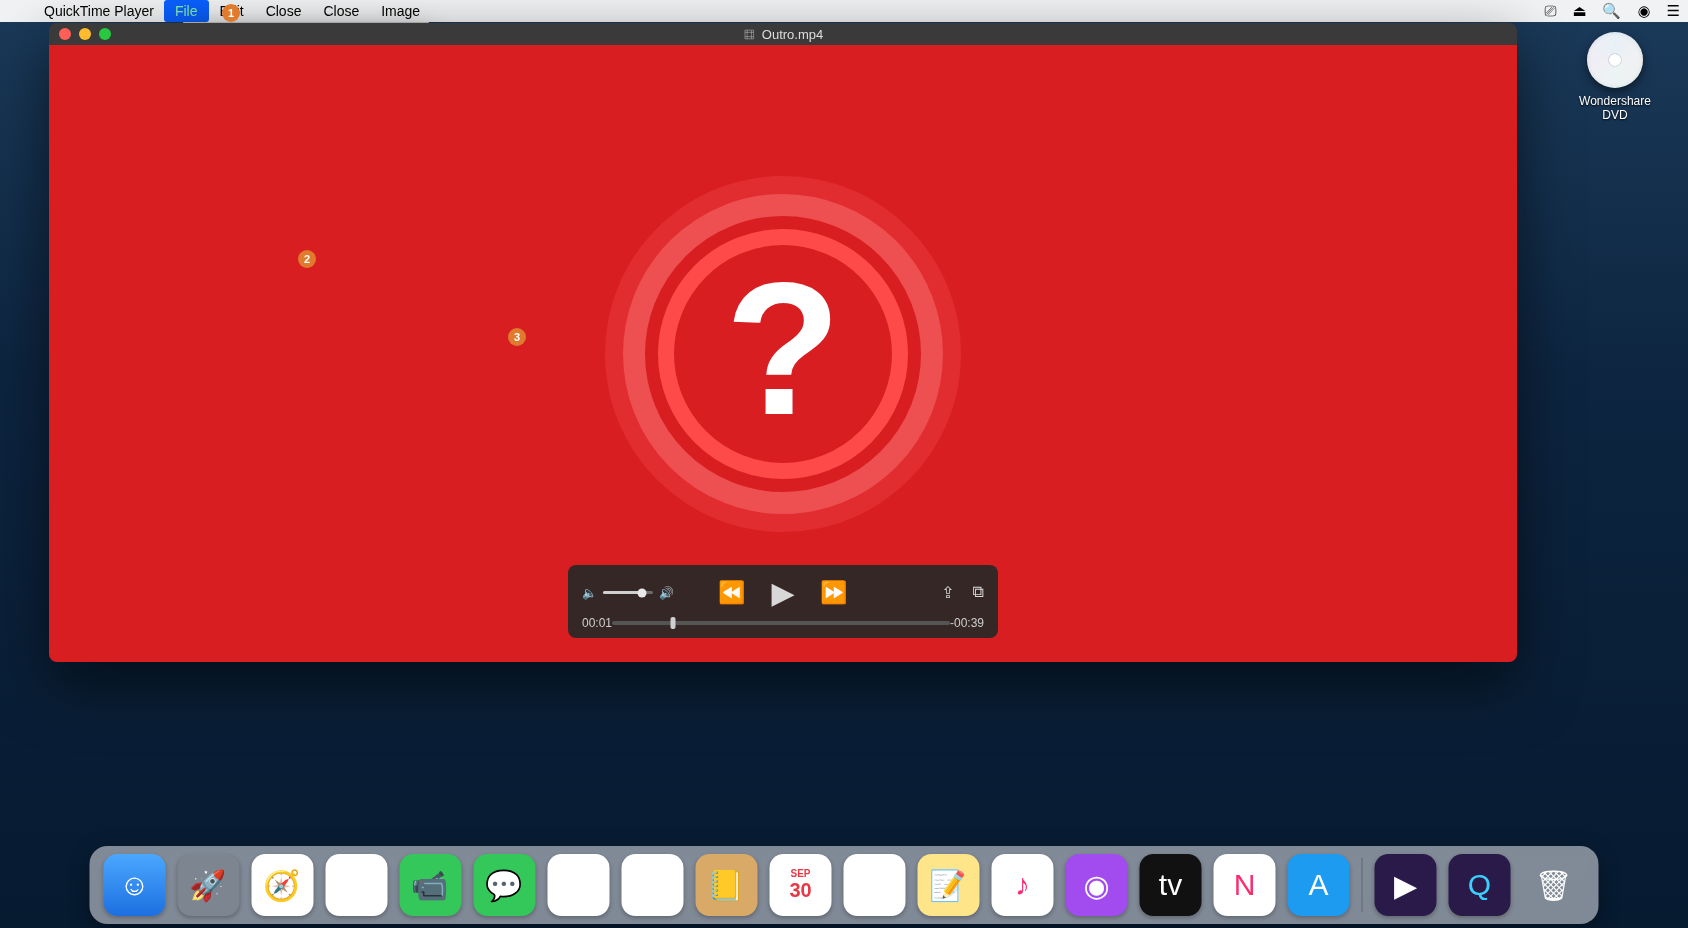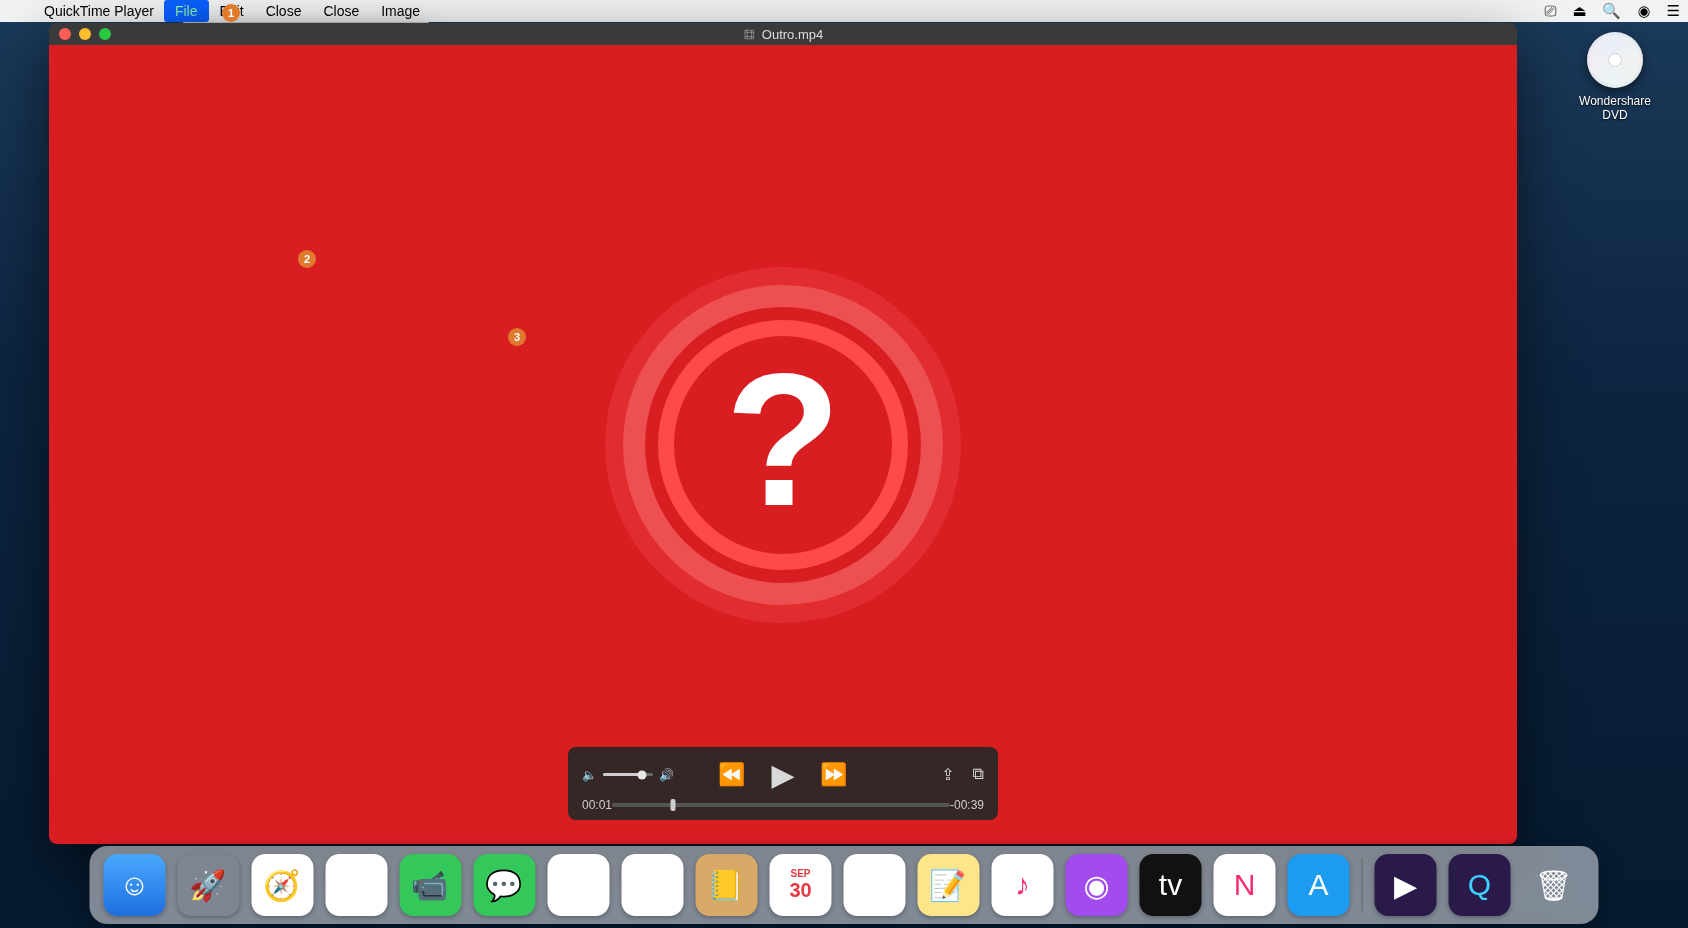--- a/index.html
+++ b/index.html
@@ -27,21 +27,21 @@
 
 .submenu { position:absolute; top:274px; left:427px; width:120px; background:#fff; border:1px solid #c6c6c6; border-radius:6px; box-shadow:0 10px 24px rgba(0,0,0,.3); padding:4px 0; font-size:14px; }
 .submenu .srow { padding:2px 16px; line-height:18px; cursor:default; }
 .submenu .srow.dis { color:#b7b7b7; }
 .submenu .srow.ring { border:2px solid #d9262a; border-radius:10px; margin:0 3px; padding:0 13px; }
 
 
 .badge { position:absolute; width:18px; height:18px; border-radius:50%; background:#e07a2d; color:#fff; font-size:11px; font-weight:700; display:flex; align-items:center; justify-content:center; z-index:50; }
 
 
-.win { position:absolute; top:23px; left:49px; width:1468px; height:821px; border-radius:8px; overflow:hidden; box-shadow:0 22px 60px rgba(0,0,0,.55); }
+.win { position:absolute; top:23px; left:49px; width:1468px; height:639px; border-radius:8px; overflow:hidden; box-shadow:0 22px 60px rgba(0,0,0,.55); }
 .titlebar { height:22px; background:#3a3a3a; display:flex; align-items:center; position:relative; }
 .tl-lights { display:flex; gap:8px; padding-left:10px; }
 .tl-lights i { width:12px; height:12px; border-radius:50%; display:block; }
 .tl-lights i:nth-child(1){background:#ff5f57;} .tl-lights i:nth-child(2){background:#febc2e;} .tl-lights i:nth-child(3){background:#28c840;}
 .titlebar .title { position:absolute; left:50%; transform:translateX(-50%); color:#ddd; font-size:13px; display:flex; align-items:center; gap:6px; }
 .titlebar .title svg { width:13px; height:13px; }
 
 .video { position:relative; width:100%; height:calc(100% - 22px); background:#d91e22; display:flex; align-items:center; justify-content:center; }
 .ring1 { width:320px; height:320px; border-radius:50%; border:22px solid rgba(255,120,120,.55); display:flex; align-items:center; justify-content:center; box-shadow:0 0 0 18px rgba(255,90,90,.25); }
 .ring2 { width:250px; height:250px; border-radius:50%; background:#d91e22; border:16px solid #ff4a4a; display:flex; align-items:center; justify-content:center; }

